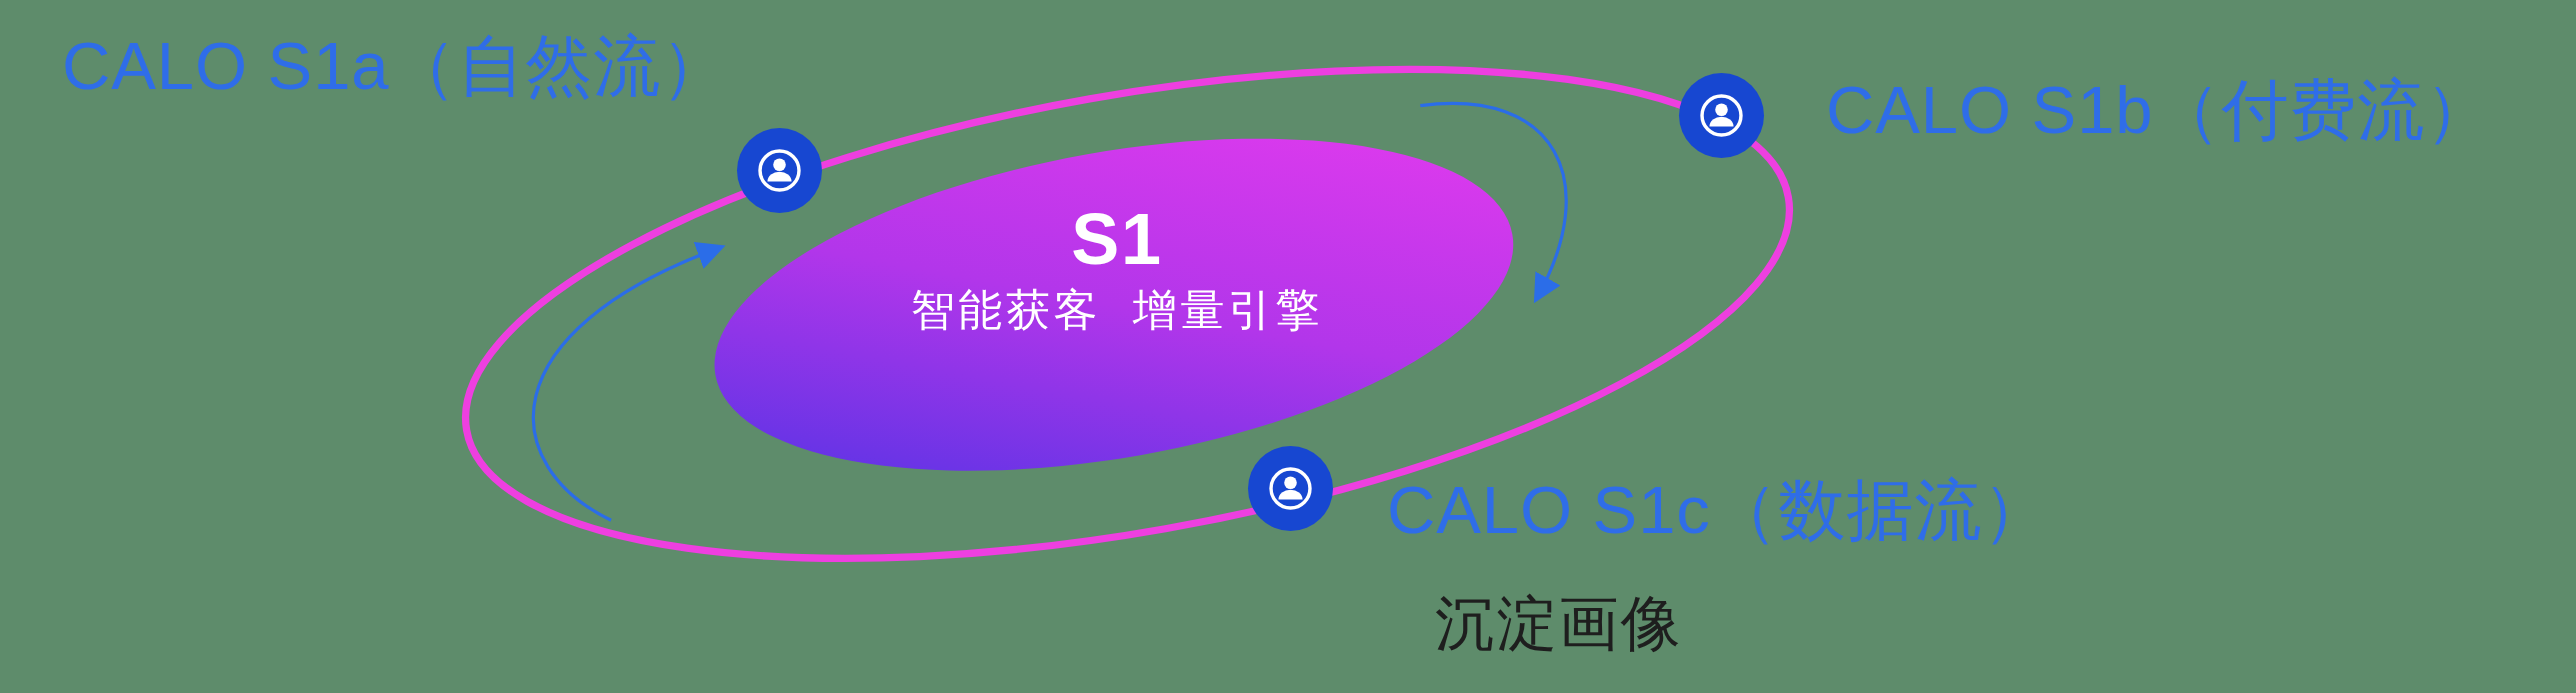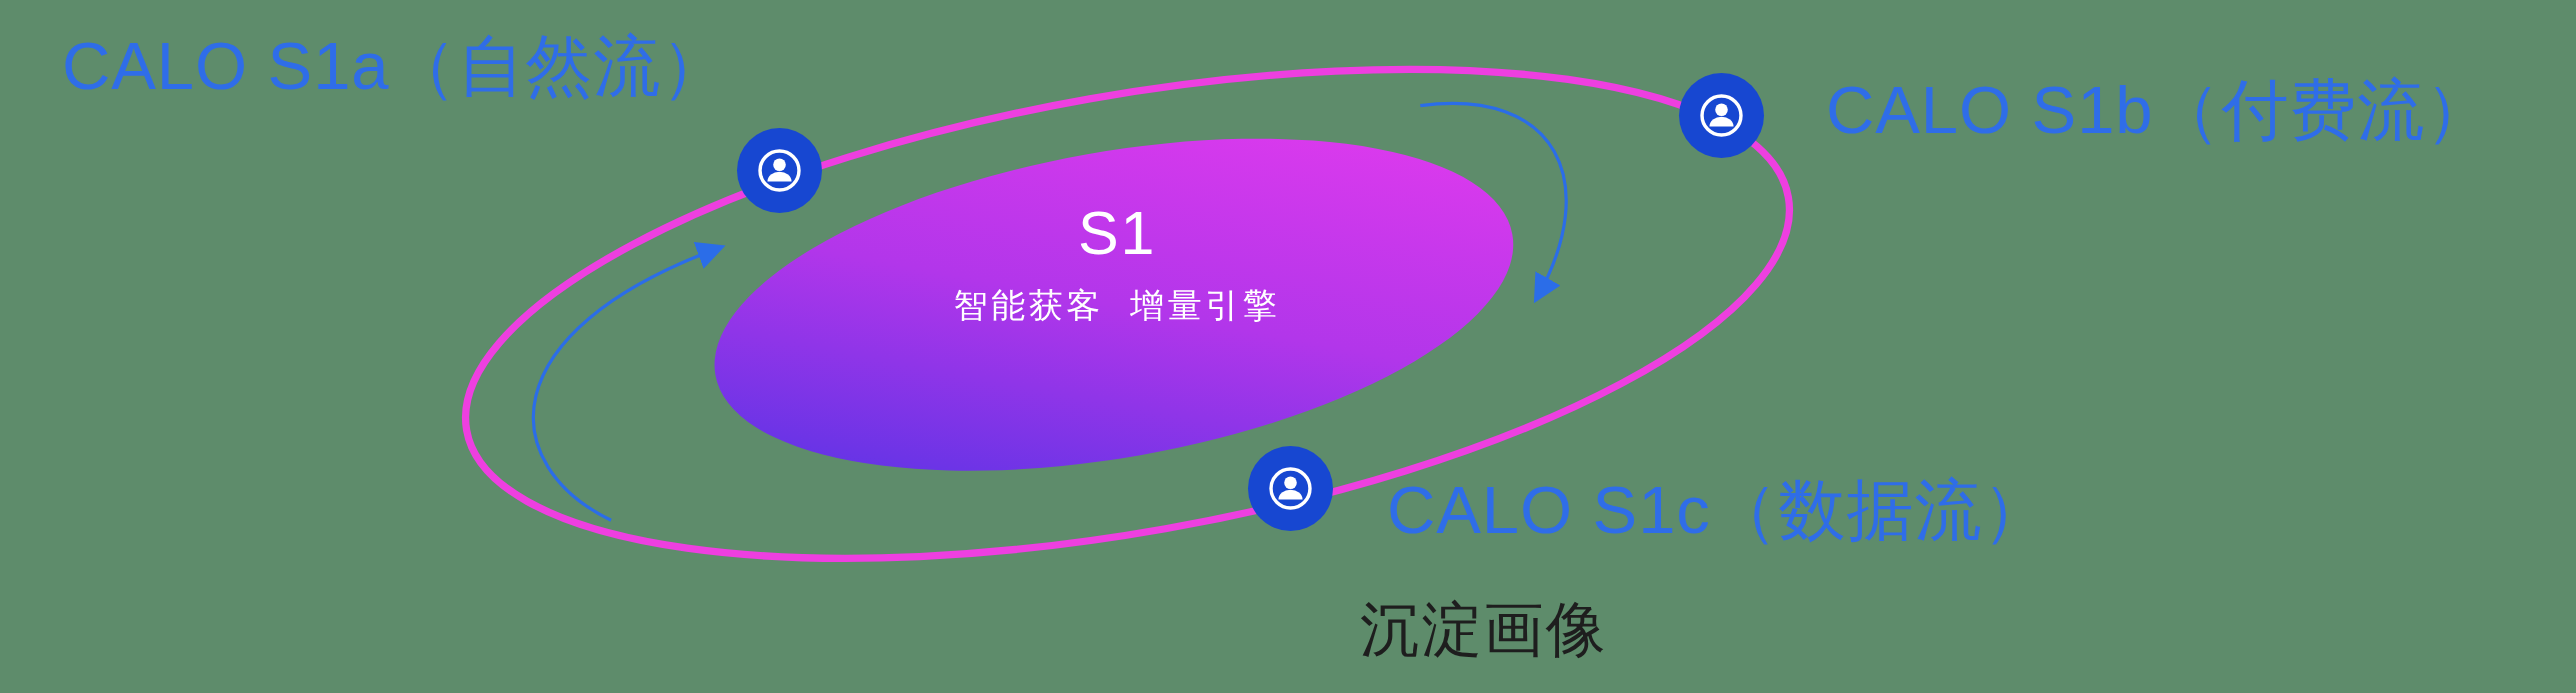--- a/index.html
+++ b/index.html
@@ -49,31 +49,31 @@
 
   .label{position:absolute;white-space:pre;line-height:1.15;}
   .title{font-size:67px;font-weight:500;color:var(--label-blue);letter-spacing:0.9px;}
   .subtitle{font-size:60px;font-weight:500;color:var(--label-dark);letter-spacing:1.8px;}
 
   .pos-t-a{left:50px;top:27px;margin-left:12px;}
   .pos-s-a{left:452px;top:144px;}
   .pos-t-b{left:1826px;top:71px;}
   .pos-s-b{left:1959px;top:191px;}
   .pos-t-c{left:1375px;top:471px;margin-left:12px;}
-  .pos-s-c{left:1360px;top:589px;margin-top:6px;}
+  .pos-s-c{left:1435px;top:589px;}
 
   .core-text{
     position:absolute;
     left:1117px;top:198px;
     transform:translateX(-50%);
     text-align:center;
     color:var(--core-text);
   }
-  .core-title{font-size:61px;font-weight:400;letter-spacing:1.8px;}
-  .core-subtitle{font-size:34px;font-weight:400;margin-top:15px;letter-spacing:3.6px;white-space:pre;}
+  .core-title{font-size:72px;font-weight:700;letter-spacing:1.8px;}
+  .core-subtitle{font-size:44px;font-weight:400;margin-top:1px;letter-spacing:3.6px;white-space:pre;}
 
   .node{
     position:absolute;
     width:85px;height:85px;
     border-radius:50%;
     background:var(--node-fill);
     display:flex;align-items:center;justify-content:center;
   }
   .node svg{width:55px;height:55px;display:block;}
   .pos-node-a{left:737px;top:128px;}

